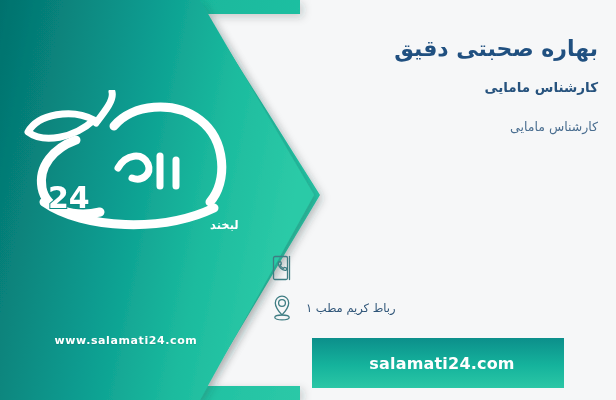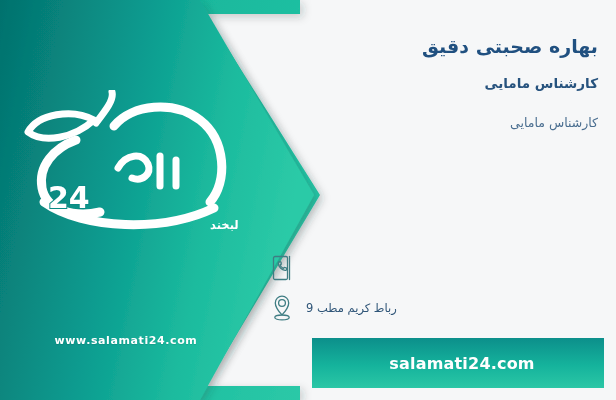--- a/index.html
+++ b/index.html
@@ -58,21 +58,21 @@
   #info {
     position:absolute;
     right:18px; top:34px;
     width:330px;
     text-align:right;
     direction:rtl;
     z-index:3;
   }
   #doctor-name {
     font-family:"DejaVu Sans", sans-serif;
-    font-size:19px;
+    font-size:22px;
     font-weight:700;
     color:#205080;
     line-height:1.34;
     letter-spacing:0px;
   }
   #specialty-primary {
     margin-top:16px;
     font-family:"DejaVu Sans", sans-serif;
     font-size:13.5px;
     font-weight:700;
@@ -116,21 +116,21 @@
     font-weight:400;
     color:#2f5578;
     white-space:nowrap;
   }
   .contact-text:empty { display:none; }
 
   
   #footer-bar {
     position:absolute;
     left:312px; bottom:12px;
-    width:292px; height:50px;
+    width:252px; height:50px;
     background:linear-gradient(180deg,#0c8f8b 0%,#15b39c 55%,#2bc7a6 100%);
     display:flex;
     align-items:center;
     justify-content:center;
     z-index:3;
     padding-left:8px;
   }
   #footer-url {
     font-family:"DejaVu Sans", sans-serif;
     font-size:16px;
@@ -222,21 +222,21 @@
     </div>
 
     <div class="contact-row">
       <span class="contact-icon">
         <svg width="24" height="28" viewBox="0 0 24 28" fill="none" stroke="#3f7d83" stroke-width="1.3" stroke-linecap="round" stroke-linejoin="round">
           <path d="M12 2.2 c-3.7 0-6.7 3-6.7 6.7 0 4.8 6.7 12 6.7 12 s6.7-7.2 6.7-12 c0-3.7-3-6.7-6.7-6.7 Z"></path>
           <circle cx="12" cy="9" r="3.4"></circle>
           <ellipse cx="12" cy="23.4" rx="7.2" ry="2.4"></ellipse>
         </svg>
       </span>
-      <span class="contact-text">رباط کریم مطب 9</span>
+      <span class="contact-text">رباط کریم مطب ۱</span>
     </div>
 
   </div>
 
   <div id="footer-bar">
     <span id="footer-url">salamati24.com</span>
   </div>
 
 </div>
 

